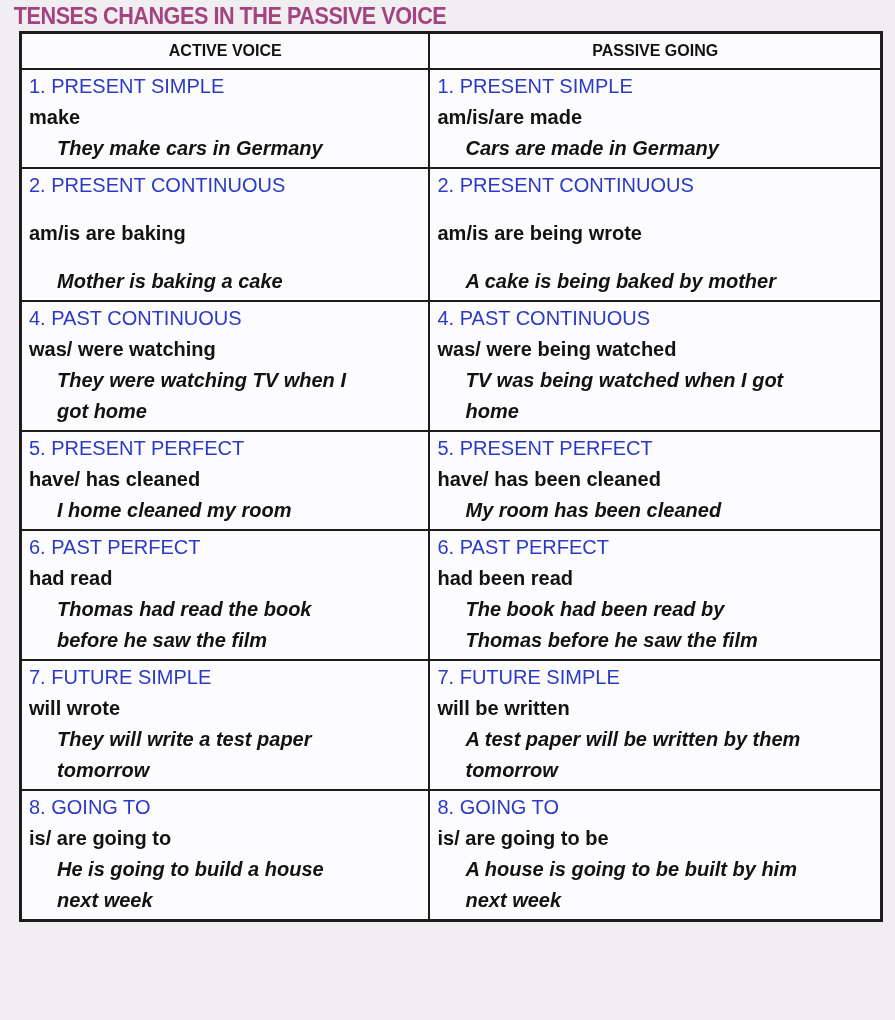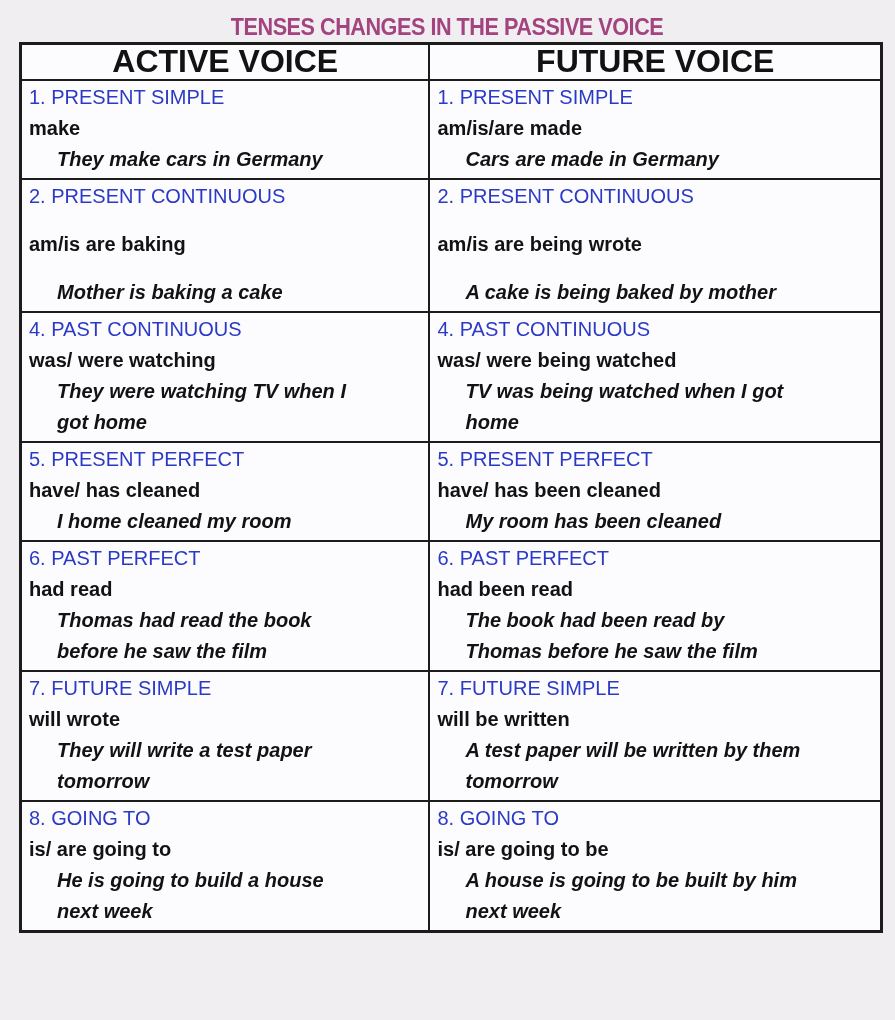--- a/index.html
+++ b/index.html
@@ -9,23 +9,22 @@
     font-family: "Liberation Sans", sans-serif;
     color: #121212;
   }
   .page {
     width: 895px;
     height: 1020px;
     box-sizing: border-box;
     overflow: hidden;
   }
   .title-wrap {
-    text-align: center;
     margin: 0;
-    padding-top: 14px;
+    padding-top: 3px;
     height: 28px;
   }
   .title {
     display: inline-block;
     font-size: 23px;
     font-weight: 700;
     letter-spacing: -0.5px;
     transform: scaleX(0.94);
     transform-origin: center top;
     color: var(--title-color, #a34480);
@@ -36,21 +35,21 @@
     table-layout: fixed;
     width: 864px;
     margin-left: 19px;
     background: #fcfbfd;
     border: 3px solid #1c1c1c;
   }
   col.active-col  { width: 47.5%; }
   col.passive-col { width: 52.5%; }
   th {
     border: 2px solid #1c1c1c;
-    font-size: 32px;
+    font-size: 16px;
     font-weight: 700;
     text-align: center;
     padding: 2px 4px 3px 4px;
     line-height: 29px;
     color: #121212;
   }
   td {
     border: 2px solid #1c1c1c;
     vertical-align: top;
     padding: 1px 8px 3px 7px;
@@ -85,21 +84,21 @@
     <span class="title">TENSES CHANGES IN THE PASSIVE VOICE</span>
   </div>
   <table class="grid">
     <colgroup>
       <col class="active-col">
       <col class="passive-col">
     </colgroup>
     <thead>
       <tr>
         <th>ACTIVE VOICE</th>
-        <th>FUTURE VOICE</th>
+        <th>PASSIVE GOING</th>
       </tr>
     </thead>
     <tbody id="table-body">
         <tr>
           <td>
             <div class="line tense">1. PRESENT SIMPLE</div>
             <div class="line form">make</div>
             <div class="line example">They make cars in Germany</div>
           </td>
           <td>

